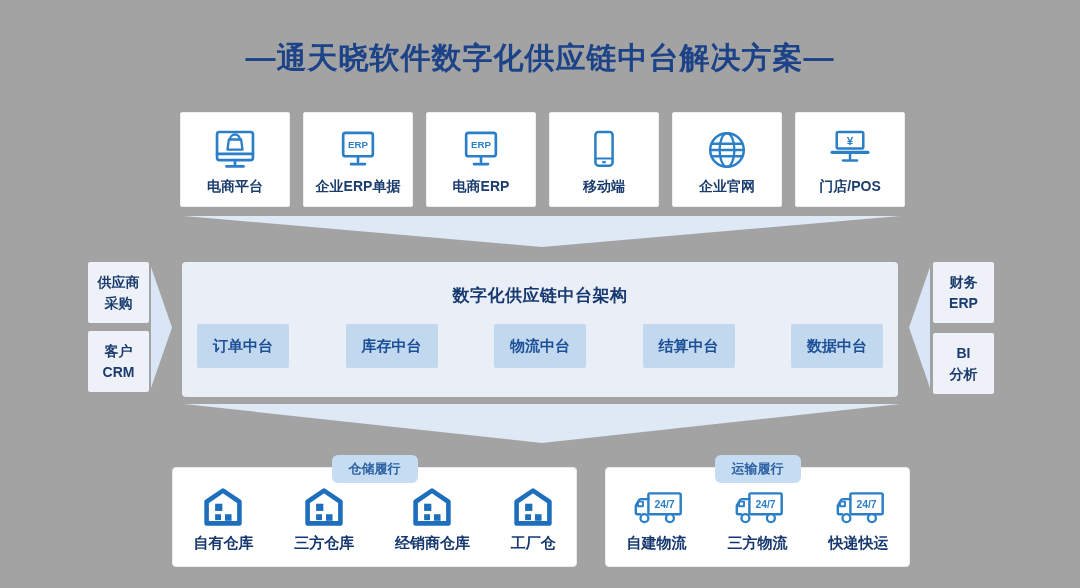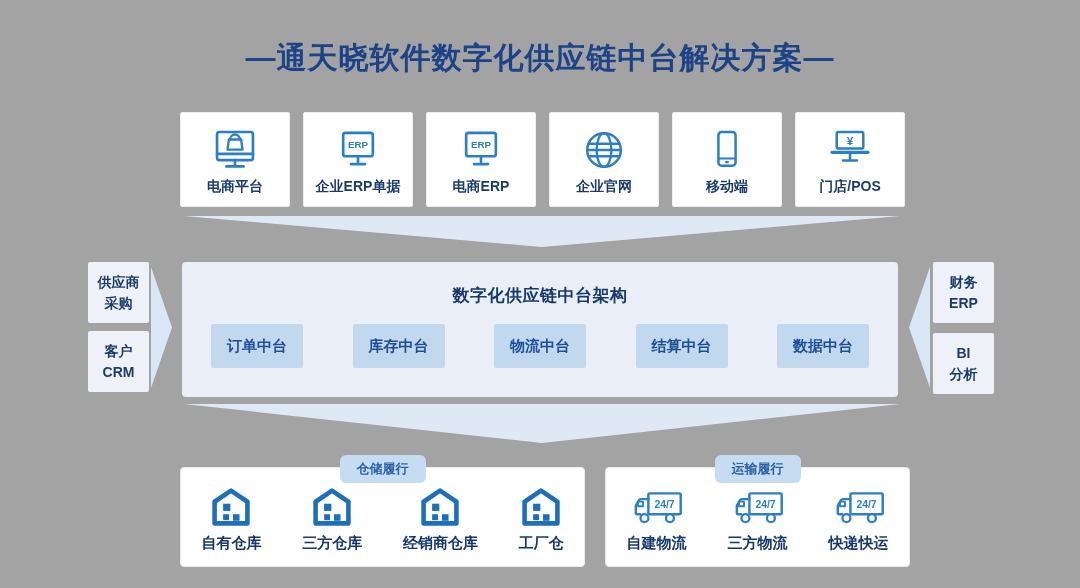--- a/index.html
+++ b/index.html
@@ -50,33 +50,33 @@
   .ar-left  { left:909px; clip-path:polygon(100% 0, 0 50%, 100% 100%); }
   .platform {
     position:absolute; left:182px; top:262px; width:716px; height:135px;
     background:#e9eef7; border-radius:4px;
   }
   .platform-title {
     text-align:center; margin-top:22px;
     font-size:17px; font-weight:bold; color:#16386f; letter-spacing:0.5px;
   }
   .modules {
-    display:flex; justify-content:space-between; margin-top:17px; padding:0 29px;
+    display:flex; justify-content:space-between; margin-top:17px; padding:0 15px;
   }
   .module {
     width:92px; height:44px; background:#c1d8ef; border-radius:2px;
     display:flex; align-items:center; justify-content:center;
     font-size:15px; font-weight:600; color:#1d4f97; white-space:nowrap;
   }
   
   .fulfill {
     position:absolute; top:467px; height:100px; background:#ffffff;
     border:1px solid #e9ebef; border-radius:4px;
   }
-  .ff-left  { left:180px; width:405px; }
+  .ff-left  { left:172px; width:405px; }
   .ff-right { left:605px; width:305px; }
   .tag {
     position:absolute; top:-13px; left:50%; transform:translateX(-50%);
     background:#c5dcf3; border-radius:6px; padding:5px 17px;
     font-size:13px; font-weight:bold; color:#2d62a3; white-space:nowrap;
   }
   .ff-items {
     display:flex; justify-content:space-around; align-items:flex-start;
     height:100%; padding-top:17px;
   }
@@ -125,39 +125,39 @@
           <text x="32" y="26" text-anchor="middle" font-size="12.5" font-weight="bold" fill="#2b7fc7" stroke="none" font-family="Liberation Sans, sans-serif">ERP</text>
           <path d="M32 36 v7 M23 46 h18"></path>
         </svg>
       </div>
       <div class="lbl">电商ERP</div>
     </div>
 
     <div class="channel">
       <div class="ic">
         <svg width="50" height="48" viewBox="0 0 64 56" fill="none" stroke="#2b7fc7" stroke-width="3.2" stroke-linecap="round">
+          <rect x="21" y="5" width="22" height="43" rx="4"></rect>
+          <line x1="21.5" y1="39" x2="42.5" y2="39" stroke-width="2.6"></line>
+          <rect x="29.8" y="42" width="4.4" height="3" fill="#2b7fc7" stroke="none"></rect>
+        </svg>
+      </div>
+      <div class="lbl">移动端</div>
+    </div>
+
+    <div class="channel">
+      <div class="ic">
+        <svg width="50" height="48" viewBox="0 0 64 56" fill="none" stroke="#2b7fc7" stroke-width="3.2" stroke-linecap="round">
           <circle cx="32" cy="28" r="21.5"></circle>
           <ellipse cx="32" cy="28" rx="9.5" ry="21.5" stroke-width="3"></ellipse>
           <line x1="13" y1="20" x2="51" y2="20"></line>
           <line x1="10.5" y1="28" x2="53.5" y2="28"></line>
           <line x1="13" y1="36" x2="51" y2="36"></line>
         </svg>
       </div>
       <div class="lbl">企业官网</div>
-    </div>
-
-    <div class="channel">
-      <div class="ic">
-        <svg width="50" height="48" viewBox="0 0 64 56" fill="none" stroke="#2b7fc7" stroke-width="3.2" stroke-linecap="round">
-          <rect x="21" y="5" width="22" height="43" rx="4"></rect>
-          <line x1="21.5" y1="39" x2="42.5" y2="39" stroke-width="2.6"></line>
-          <rect x="29.8" y="42" width="4.4" height="3" fill="#2b7fc7" stroke="none"></rect>
-        </svg>
-      </div>
-      <div class="lbl">移动端</div>
     </div>
 
     <div class="channel">
       <div class="ic">
         <svg width="50" height="48" viewBox="0 0 64 56" fill="none" stroke="#2b7fc7" stroke-width="3.2" stroke-linecap="round" stroke-linejoin="round">
           <rect x="15" y="5" width="34" height="21" rx="2"></rect>
           <text x="32" y="21.5" text-anchor="middle" font-size="15" font-weight="bold" fill="#2b7fc7" stroke="none" font-family="Liberation Sans, sans-serif">¥</text>
           <line x1="9" y1="31" x2="55" y2="31" stroke-width="4"></line>
           <path d="M32 33 v6 M23 41.5 h18"></path>
         </svg>

